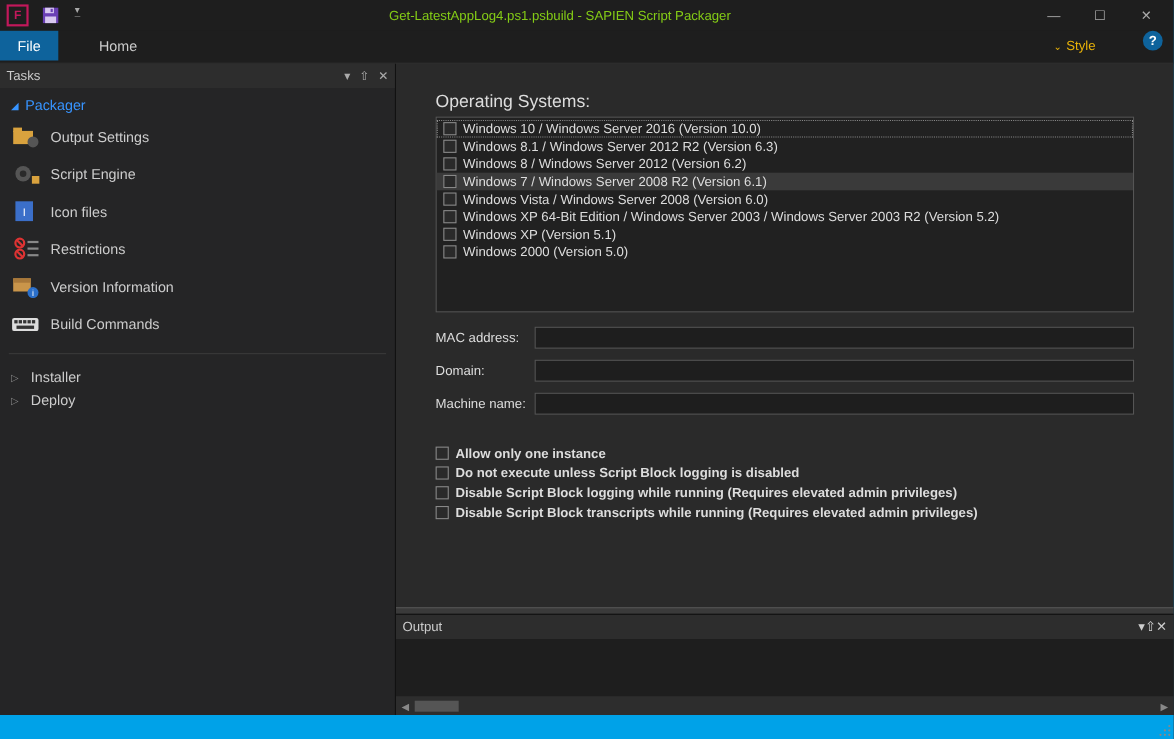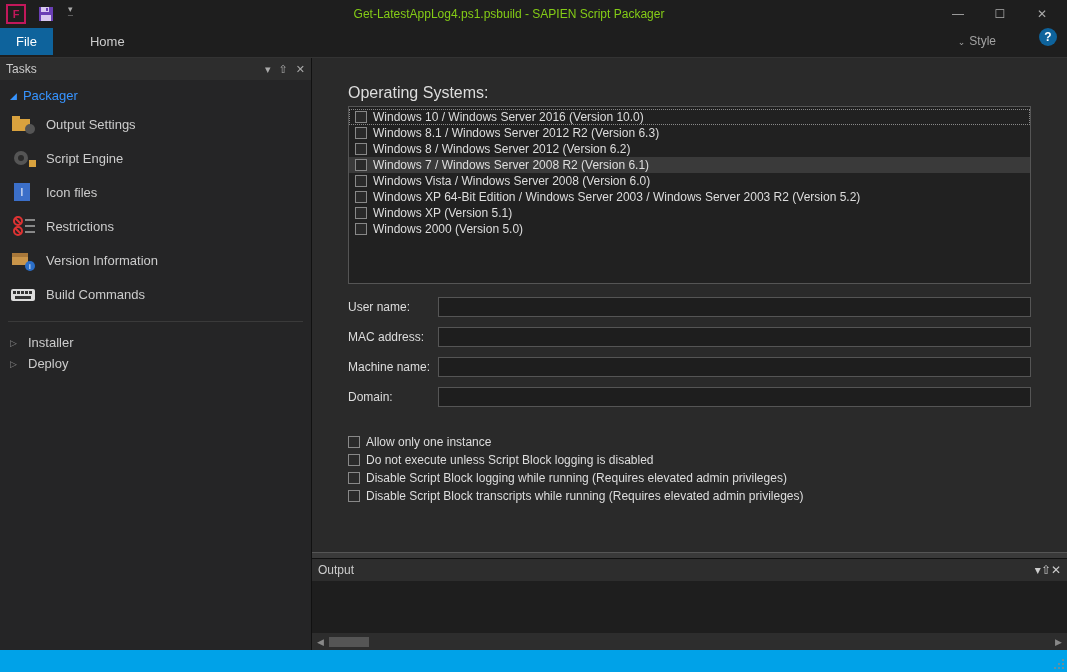--- a/index.html
+++ b/index.html
@@ -67,36 +67,36 @@
 .menubar .tab {
   padding: 6px 16px;
   color: #ccc;
   font-size: 13px;
 }
 .menubar .tab.active {
   background: #0e639c;
   color: #fff;
 }
 .menubar .spacer { flex: 1; }
-.menubar .style { padding: 6px 12px; color: #a3a3a3; font-size: 12px; }
+.menubar .style { padding: 6px 12px; color: #eab308; font-size: 12px; }
 .menubar .style .chev { font-size: 9px; margin-right: 4px; }
 .menubar .help {
   width: 18px; height: 18px; border-radius: 50%;
   background: #0e639c; color: #fff; font-weight: bold;
   display: flex; align-items: center; justify-content: center;
   margin: 0 10px;
   font-size: 12px;
 }
 .main-body {
   flex: 1;
   display: flex;
   min-height: 0;
 }
 .tasks-panel {
-  width: 312px;
+  width: 360px;
   background: #252526;
   border-right: 1px solid #111;
   display: flex;
   flex-direction: column;
 }
 .panel-header {
   height: 22px;
   display: flex;
   align-items: center;
   padding: 0 6px;
@@ -207,20 +207,21 @@
   height: 20px;
   border: 1px solid #555;
   background: #1e1e1e;
 }
 .check-row {
   display: flex;
   align-items: center;
   padding: 2px 0;
   color: #ddd;
   font-size: 12px;
+  font-weight: bold;
 }
 .check-row .chk { margin-right: 6px; }
 .output-panel {
   border-top: 1px solid #111;
   background: #252526;
 }
 .output-header {
   height: 22px;
   display: flex;
   align-items: center;
@@ -420,33 +421,29 @@
               <span class="chk"></span>
               <span>Windows XP (Version 5.1)</span>
             </div>
           <div class="os-item">
               <span class="chk"></span>
               <span>Windows 2000 (Version 5.0)</span>
             </div>
         </div>
 
         <div class="form-row">
-          <label>User name:</label>
-          <div class="input"></div>
-        </div>
-        <div class="form-row">
           <label>MAC address:</label>
           <div class="input"></div>
         </div>
         <div class="form-row">
+          <label>Domain:</label>
+          <div class="input"></div>
+        </div>
+        <div class="form-row">
           <label>Machine name:</label>
-          <div class="input"></div>
-        </div>
-        <div class="form-row">
-          <label>Domain:</label>
           <div class="input"></div>
         </div>
 
         <div style="height:16px"></div>
 
         <div class="check-row">
             <span class="chk"></span>
             <span>Allow only one instance</span>
           </div>
         <div class="check-row">

